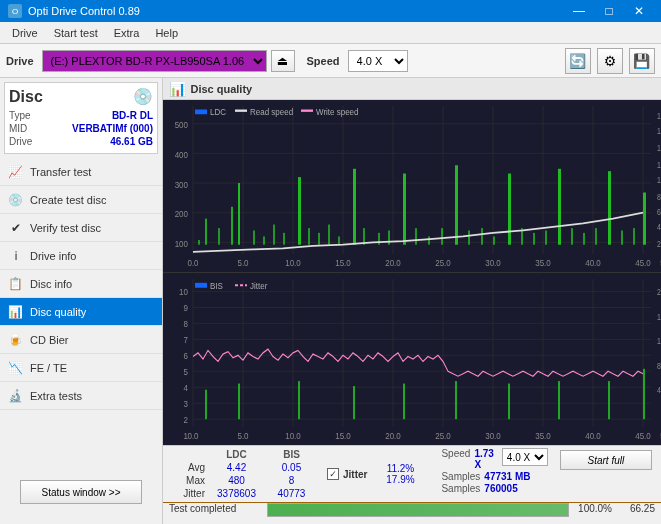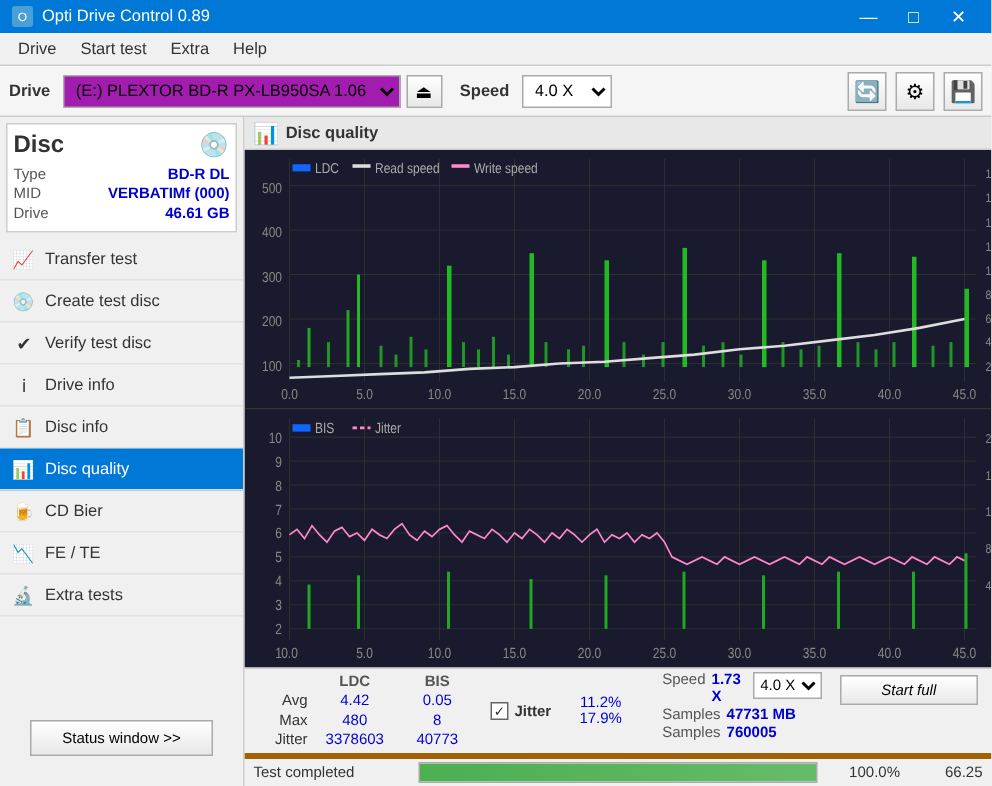--- a/index.html
+++ b/index.html
@@ -80,21 +80,21 @@
     
     .speed-info { display: flex; flex-direction: column; font-size: 10px; gap: 1px; padding: 0 8px; }
     .speed-row { display: flex; gap: 4px; }
     .speed-key { color: #555; }
     .speed-val { color: #0000cc; font-weight: bold; }
     
     .action-btns { display: flex; flex-direction: column; gap: 2px; padding: 2px 4px; margin-left: auto; }
     .action-btn { height: 20px; width: 92px; border: 1px solid #aaa; background: linear-gradient(to bottom, #fff, #e8e8e8); cursor: pointer; font-size: 10px; display: flex; align-items: center; justify-content: center; font-style: italic; }
 
     
-    .progress-bar-area { height: 22px; background: #f0f0f0; border-top: 4px solid #a16207; display: flex; align-items: center; padding: 0 6px; gap: 20px; }
+    .progress-bar-area { height: 22px; background: #f0f0f0; border-top: 1px solid #a16207; display: flex; align-items: flex-start; padding: 0 6px; gap: 8px; }
     .status-text { font-size: 10px; color: #333; min-width: 90px; }
     .progress-track { flex: 1; height: 14px; background: #e0e0e0; border: 1px solid #aaa; position: relative; overflow: hidden; }
     .progress-fill { height: 100%; background: linear-gradient(to right, #4caf50, #66bb6a); }
     .progress-pct { font-size: 10px; color: #333; min-width: 35px; text-align: right; }
     .progress-speed { font-size: 10px; color: #333; min-width: 35px; text-align: right; }
 
     .chart-svg { width: 100%; height: 100%; }
   </style>
 </head>
 <body>

